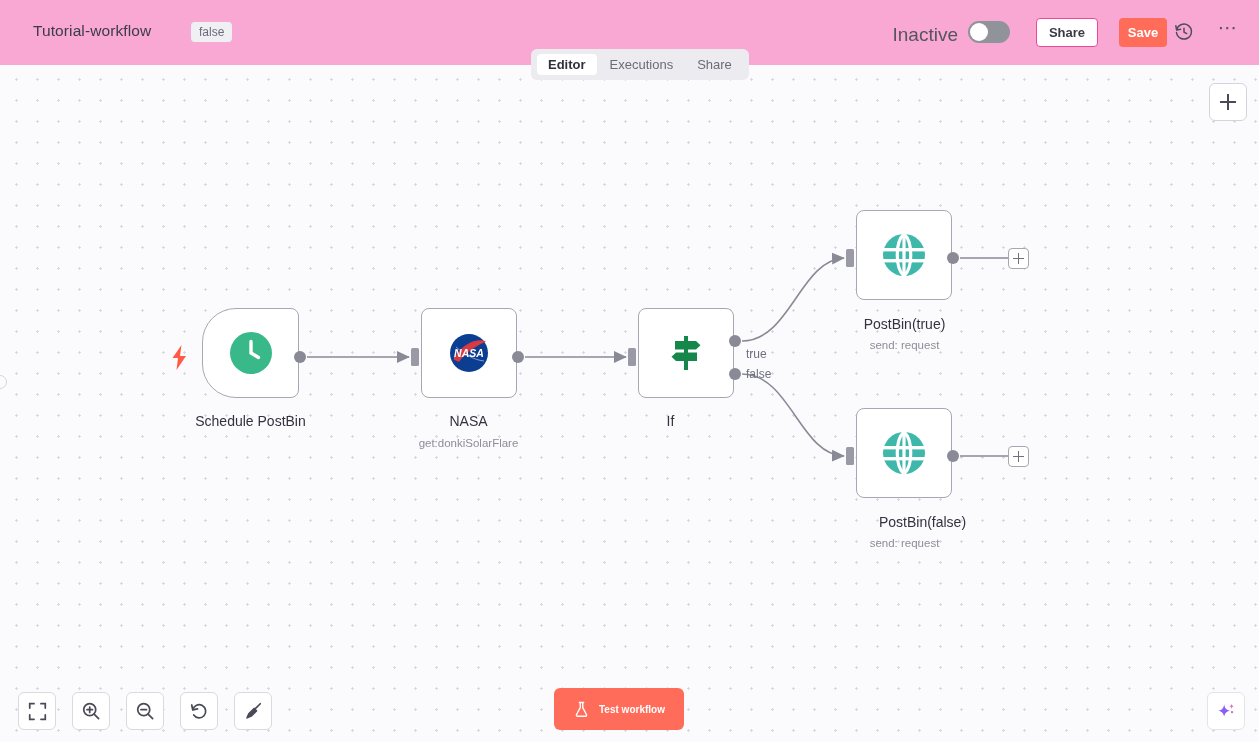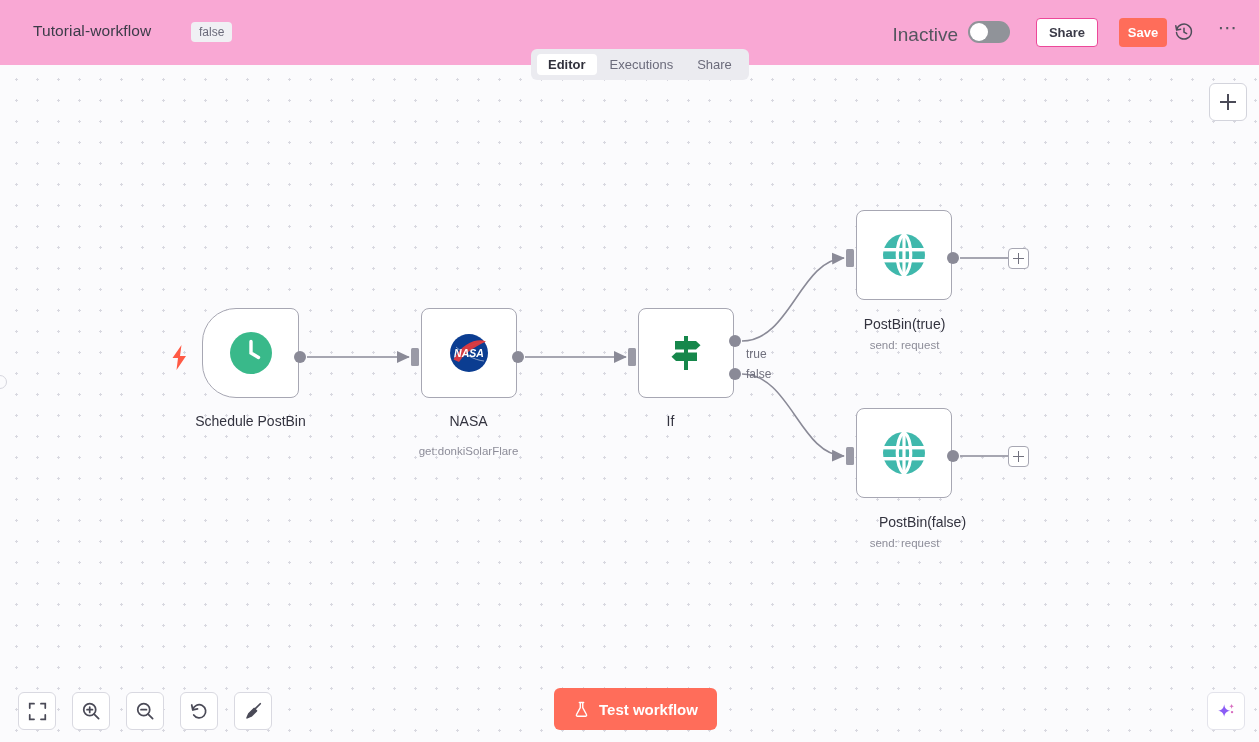--- a/index.html
+++ b/index.html
@@ -172,21 +172,21 @@
   .tool-btn {
     width: 38px; height: 38px; border-radius: 6px;
     border: 1px solid #d9d9e1; background: #fff;
     display: flex; align-items: center; justify-content: center;
     cursor: pointer;
   }
   .test-btn {
     position: absolute; left: 554px; bottom: 12px;
     height: 42px; padding: 0 19px; border-radius: 6px;
     background: #ff6d5a; border: none; color: #fff;
-    font-size: 15px; font-weight: 600;
+    font-size: 10px; font-weight: 600;
     display: flex; align-items: center; gap: 9px;
     cursor: pointer; font-family: "Liberation Sans", sans-serif;
   }
   .ai-btn {
     position: absolute; right: 14px; bottom: 12px;
     width: 38px; height: 38px; border-radius: 6px;
     border: 1px solid #e3e3eb; background: #fff;
     display: flex; align-items: center; justify-content: center;
     cursor: pointer;
   }
@@ -272,21 +272,21 @@
       <svg width="44" height="44" viewBox="0 0 44 44">
         <circle cx="22" cy="22" r="19" fill="#0b3d91"></circle>
         <path d="M7 27 C 14 19, 24 13, 36 11" stroke="#ffffff" stroke-width="0.9" fill="none" opacity="0.55"></path>
         <path d="M9 16 C 17 23, 27 29, 37 30" stroke="#ffffff" stroke-width="0.9" fill="none" opacity="0.55"></path>
         <path d="M6.5 28.5 C 16 11, 31 7, 39 10.5 C 33 13.5, 20 19, 12 31 Z" fill="#e03a3e" opacity="0.95"></path>
         <text x="22" y="25.6" font-family="'Liberation Sans', sans-serif" font-size="10.5" font-weight="700" font-style="italic" fill="#ffffff" text-anchor="middle">NASA</text>
       </svg>
     </div>
     <div class="dot-out" style="left:512px; top:286px;"></div>
     <div class="node-label" style="left:370px; top:348px; width:197px;">NASA</div>
-    <div class="node-sub" style="left:370px; top:380px; width:197px;">get:donkiSolarFlare</div>
+    <div class="node-sub" style="left:370px; top:372px; width:197px;">get:donkiSolarFlare</div>
 
     <div class="node" style="left:638px; top:243px; width:96px; height:90px;">
       <svg width="42" height="42" viewBox="0 0 42 42">
         <rect x="19" y="4" width="4" height="34" fill="#16874b"></rect>
         <path d="M10 9 H31 L35.5 13.2 L31 17.4 H10 Z" fill="#16874b"></path>
         <path d="M32 20.5 H11 L6.5 24.7 L11 28.9 H32 Z" fill="#16874b"></path>
       </svg>
     </div>
     <div class="dot-out" style="left:729px; top:270px;"></div>
     <div class="dot-out" style="left:729px; top:303px;"></div>

